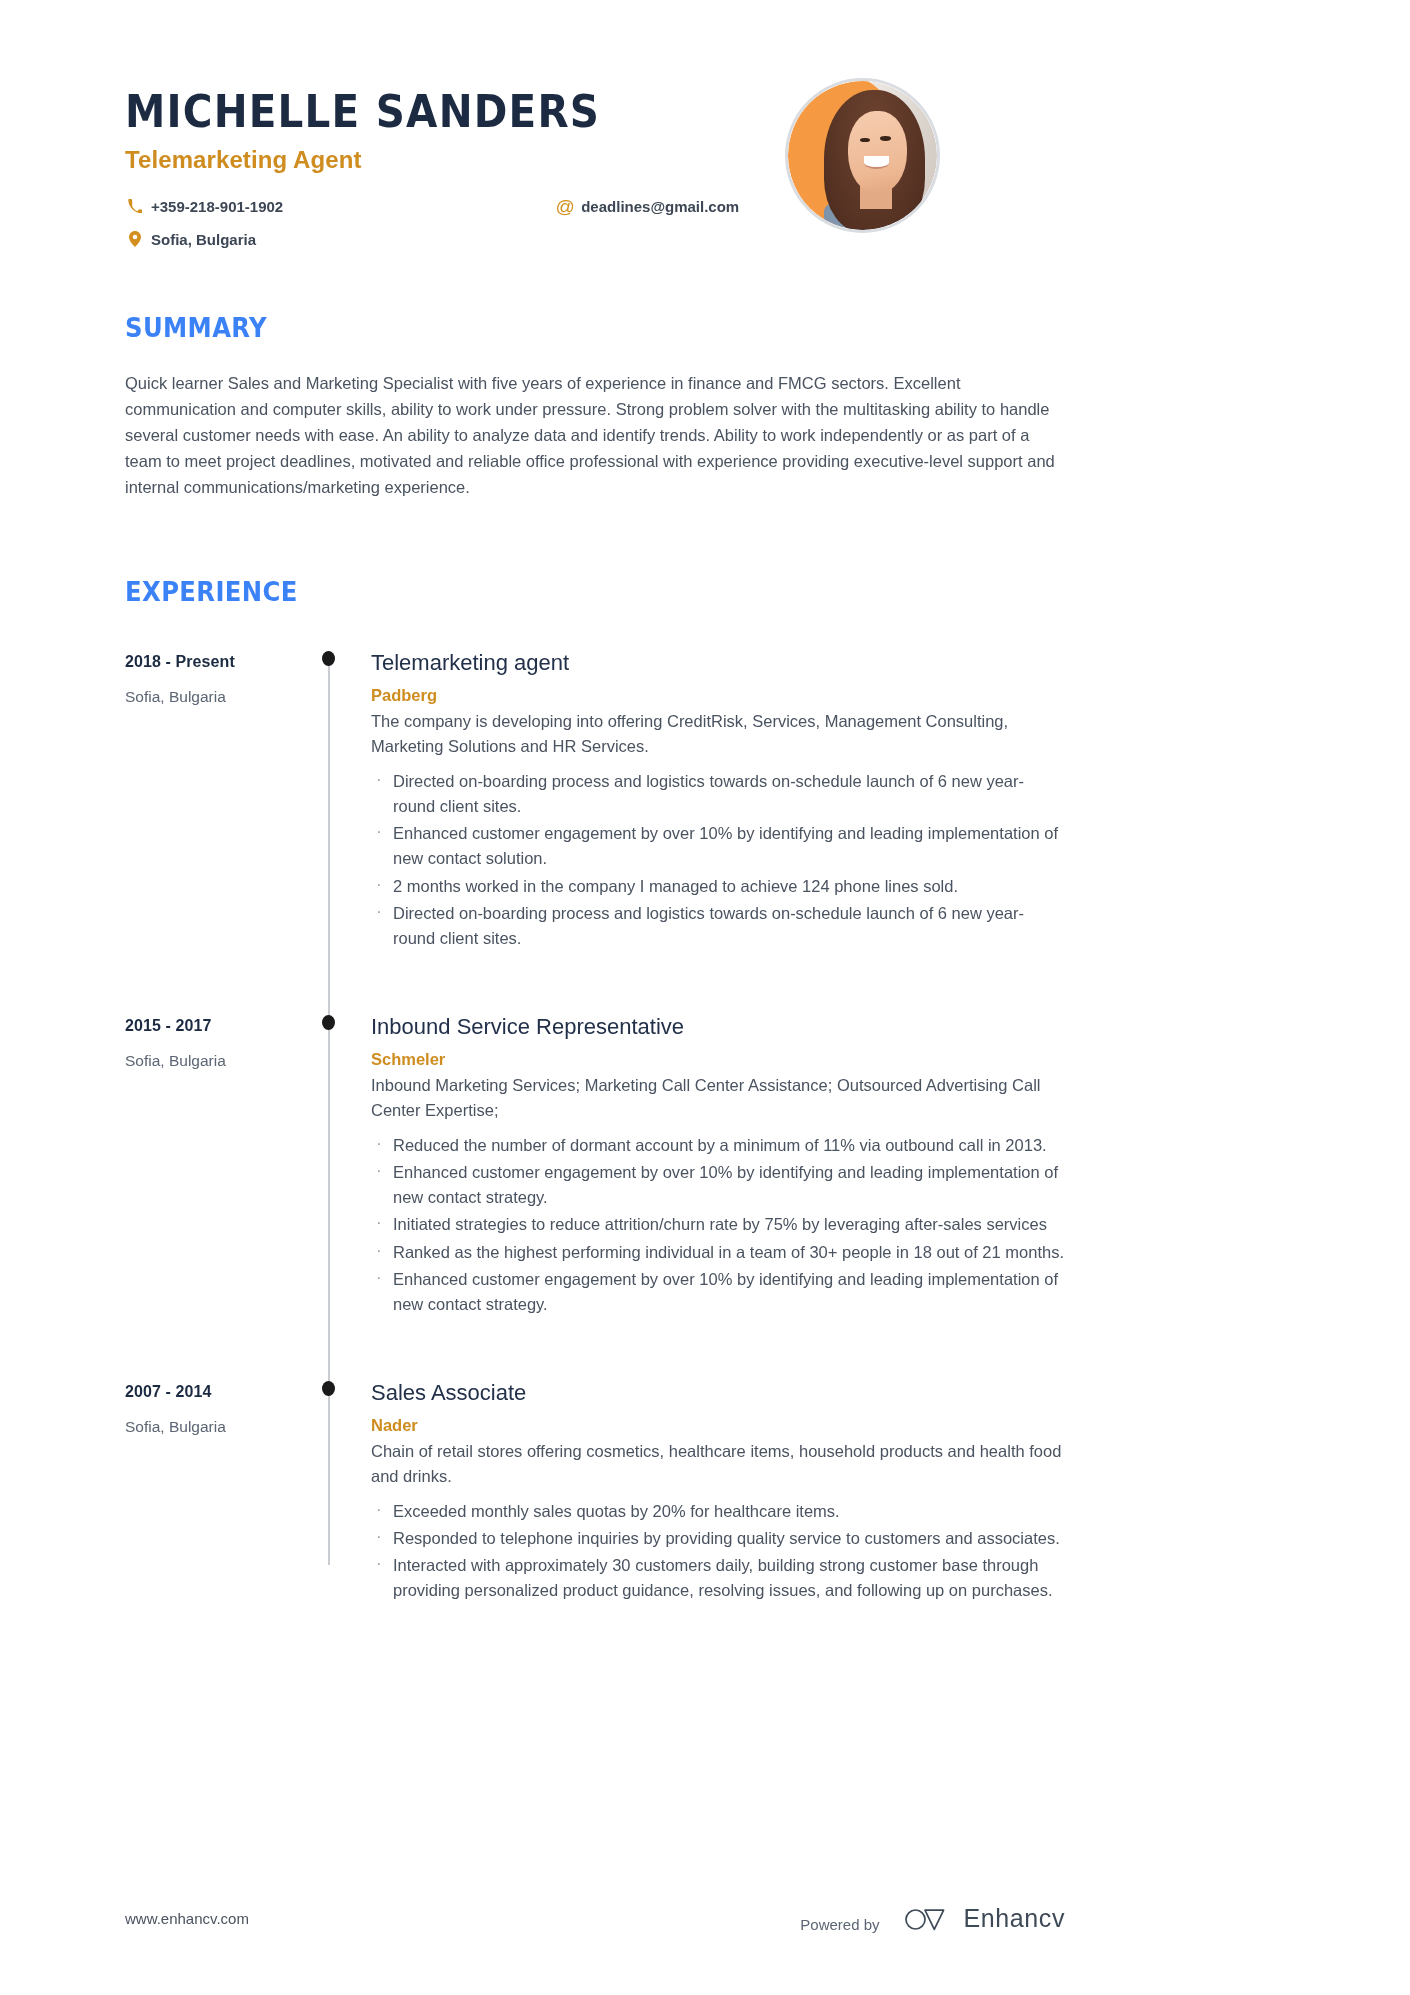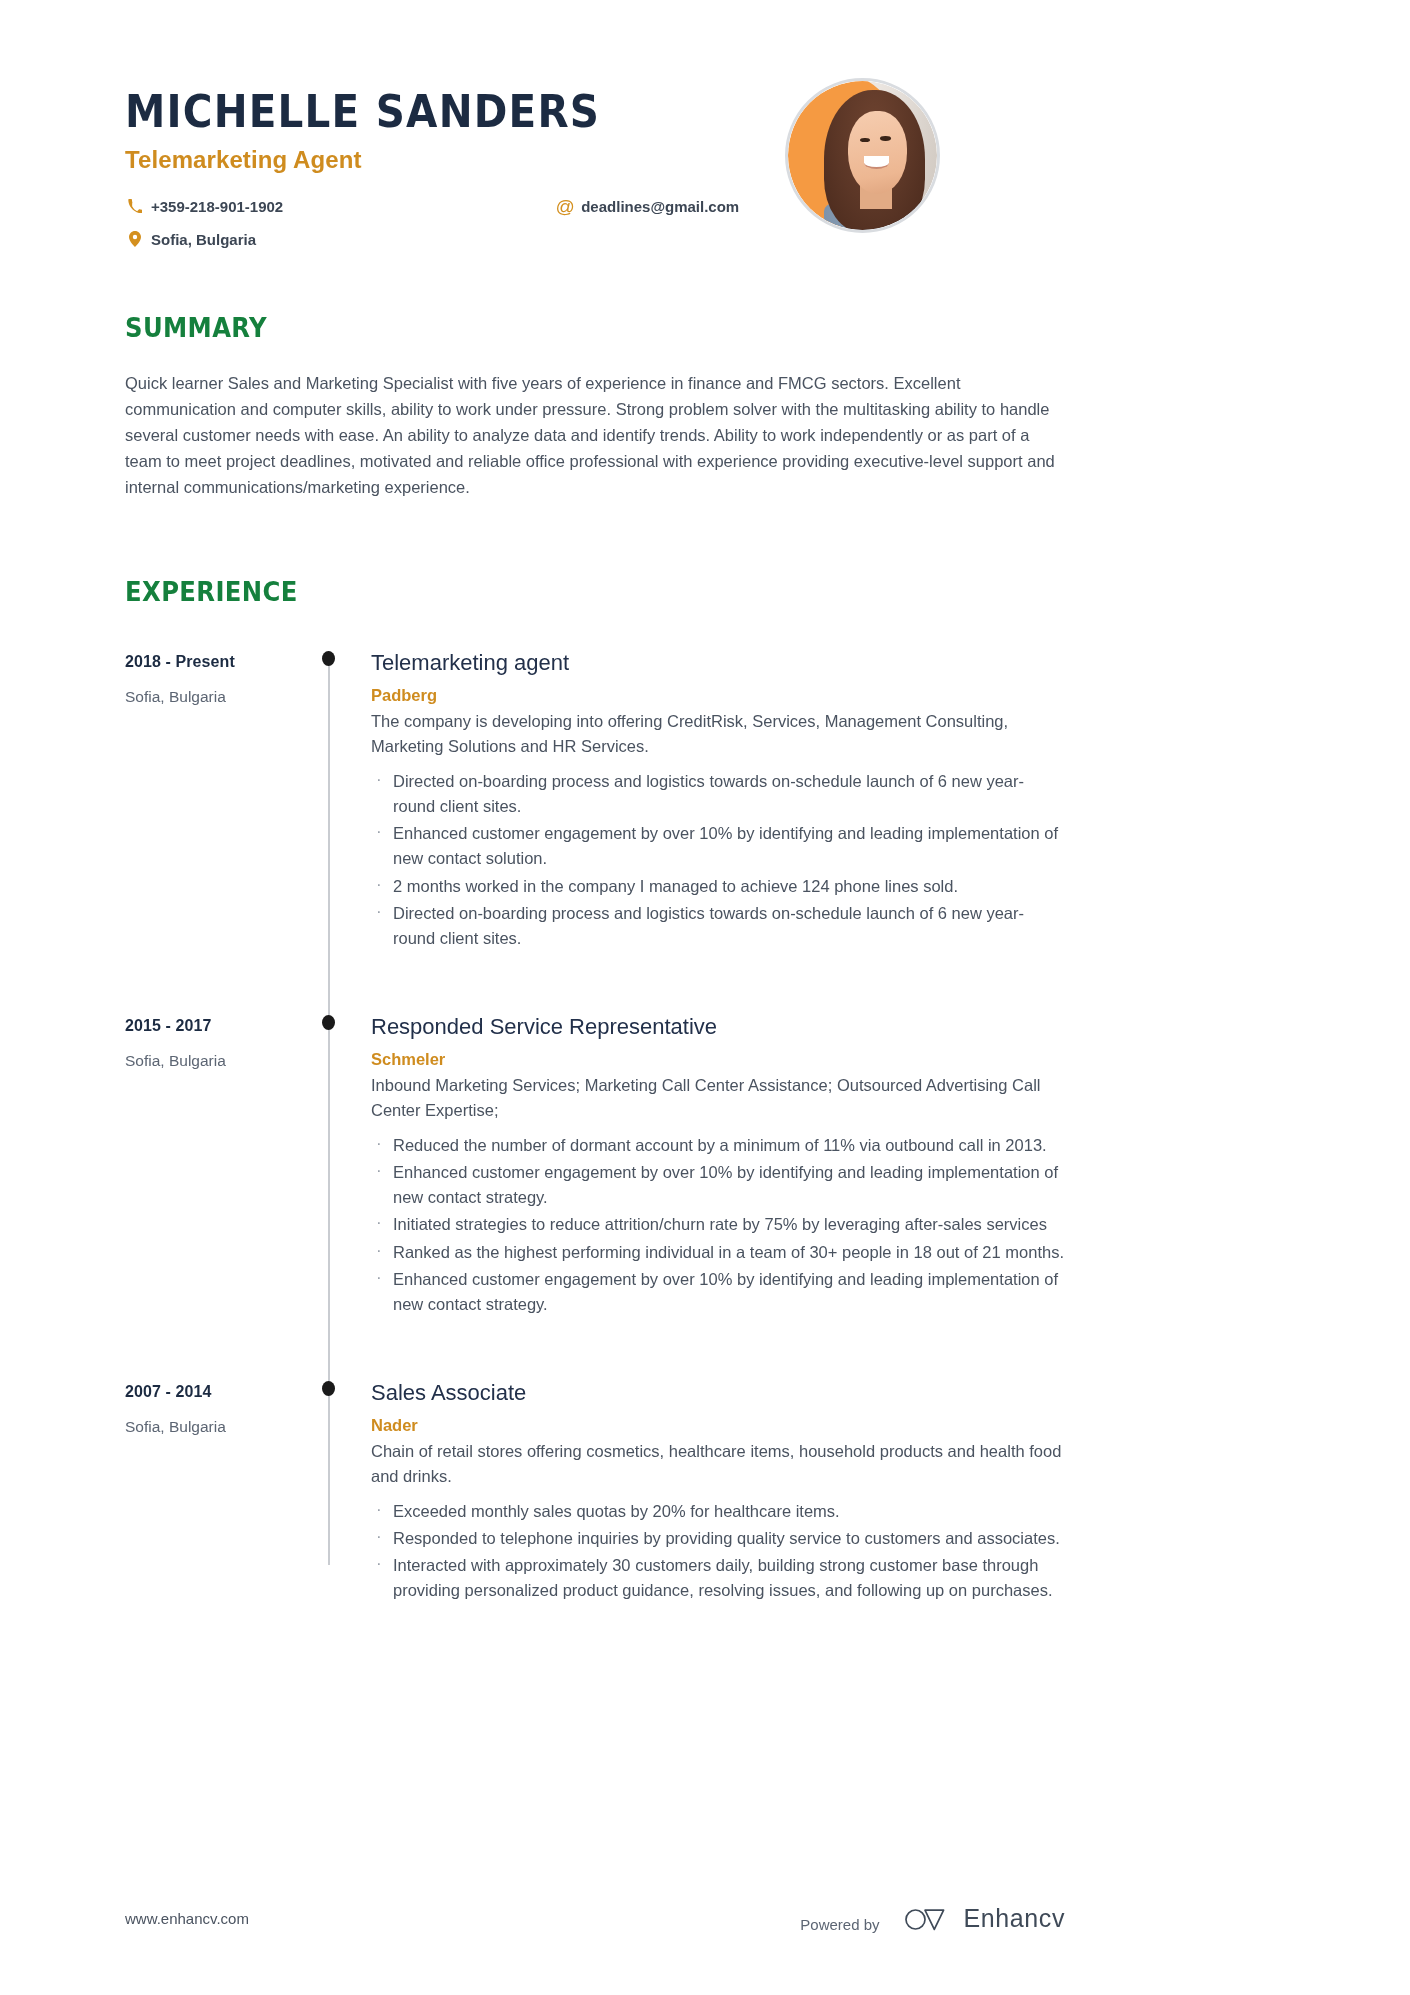--- a/index.html
+++ b/index.html
@@ -69,21 +69,21 @@
   .av-smile {
     position:absolute; left:51%; top:50%; width:17%; height:9%;
     background:#fff; border-radius:0 0 50% 50%;
     border-bottom:2px solid #c98a72;
   }
 
   
   .section { margin-top:0; }
   .section-title {
     font-family:"DejaVu Sans Condensed","Liberation Sans", sans-serif;
-    font-size:27px; font-weight:700; color:#15803d;
+    font-size:27px; font-weight:700; color:#3b82f6;
     letter-spacing:.4px;
   }
   #summary-section { margin-top:92px; }
   .summary-text {
     margin-top:27px; font-size:16.5px; line-height:1.58; color:#4a5360;
     max-width:1118px; text-align:left;
   }
 
   #experience-section { margin-top:76px; }
 
@@ -214,21 +214,21 @@
 
       <div class="gap-1"></div>
 
       <div class="exp-item">
         <div class="exp-dot" style="top:14px;"></div>
         <div class="exp-left">
           <div class="exp-dates">2015 - 2017</div>
           <div class="exp-loc">Sofia, Bulgaria</div>
         </div>
         <div class="exp-right">
-          <div class="exp-role">Responded Service Representative</div>
+          <div class="exp-role">Inbound Service Representative</div>
           <div class="exp-company">Schmeler</div>
           <div class="exp-desc">Inbound Marketing Services; Marketing Call Center Assistance; Outsourced Advertising Call Center Expertise;</div>
           <ul class="exp-bullets">
             <li>Reduced the number of dormant account by a minimum of 11% via outbound call in 2013.</li>
             <li>Enhanced customer engagement by over 10% by identifying and leading implementation of new contact strategy.</li>
             <li>Initiated strategies to reduce attrition/churn rate by 75% by leveraging after-sales services</li>
             <li>Ranked as the highest performing individual in a team of 30+ people in 18 out of 21 months.</li>
             <li>Enhanced customer engagement by over 10% by identifying and leading implementation of new contact strategy.</li>
           </ul>
         </div>

